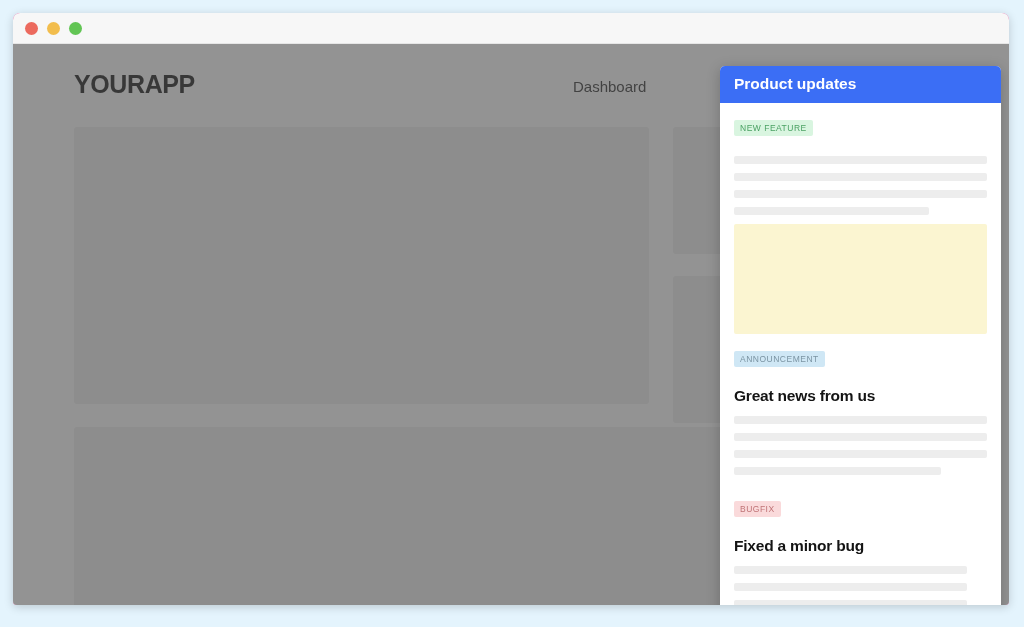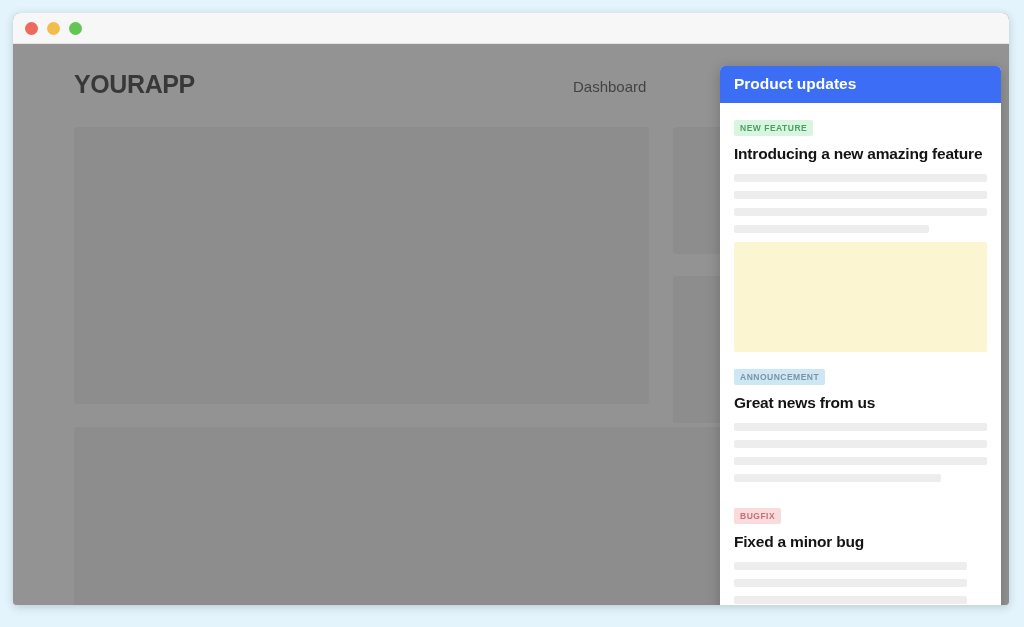--- a/index.html
+++ b/index.html
@@ -132,25 +132,25 @@
     flex: 1 1 auto;
     overflow: hidden;
     padding: 0 14px;
   }
 
   .article { padding-top: 14px; }
 
   .badge {
     display: inline-block;
     font-size: 8.5px;
-    font-weight: 700;
+    font-weight: 400;
     letter-spacing: 0.5px;
     padding: 3px 6px 3px 6px;
     border-radius: 2px;
-    margin-bottom: 9px;
+    margin-bottom: 20px;
   }
   .badge-new-feature   { background: #d9f5e0; color: #4aa163; }
   .badge-announcement  { background: #cfe7f5; color: #7b94a3; }
   .badge-bugfix        { background: #fadadb; color: #c07477; }
 
   .article-title {
     font-size: 15.5px;
     font-weight: 700;
     color: #141414;
     letter-spacing: -0.2px;
@@ -204,21 +204,20 @@
     <div class="dim-veil"></div>
 
     <div class="updates-panel">
 
       <div class="panel-header">Product updates</div>
 
       <div class="panel-body">
 
         <div class="article">
           <span class="badge badge-new-feature">NEW FEATURE</span>
-          <div class="article-title">Introducing a new amazing feature</div>
           <div class="skeleton-line" style="width:100%"></div>
           <div class="skeleton-line" style="width:100%"></div>
           <div class="skeleton-line" style="width:100%"></div>
           <div class="skeleton-line" style="width:77%"></div>
           <div class="media-placeholder"></div>
         </div>
 
         <div class="article">
           <span class="badge badge-announcement">ANNOUNCEMENT</span>
           <div class="article-title">Great news from us</div>

